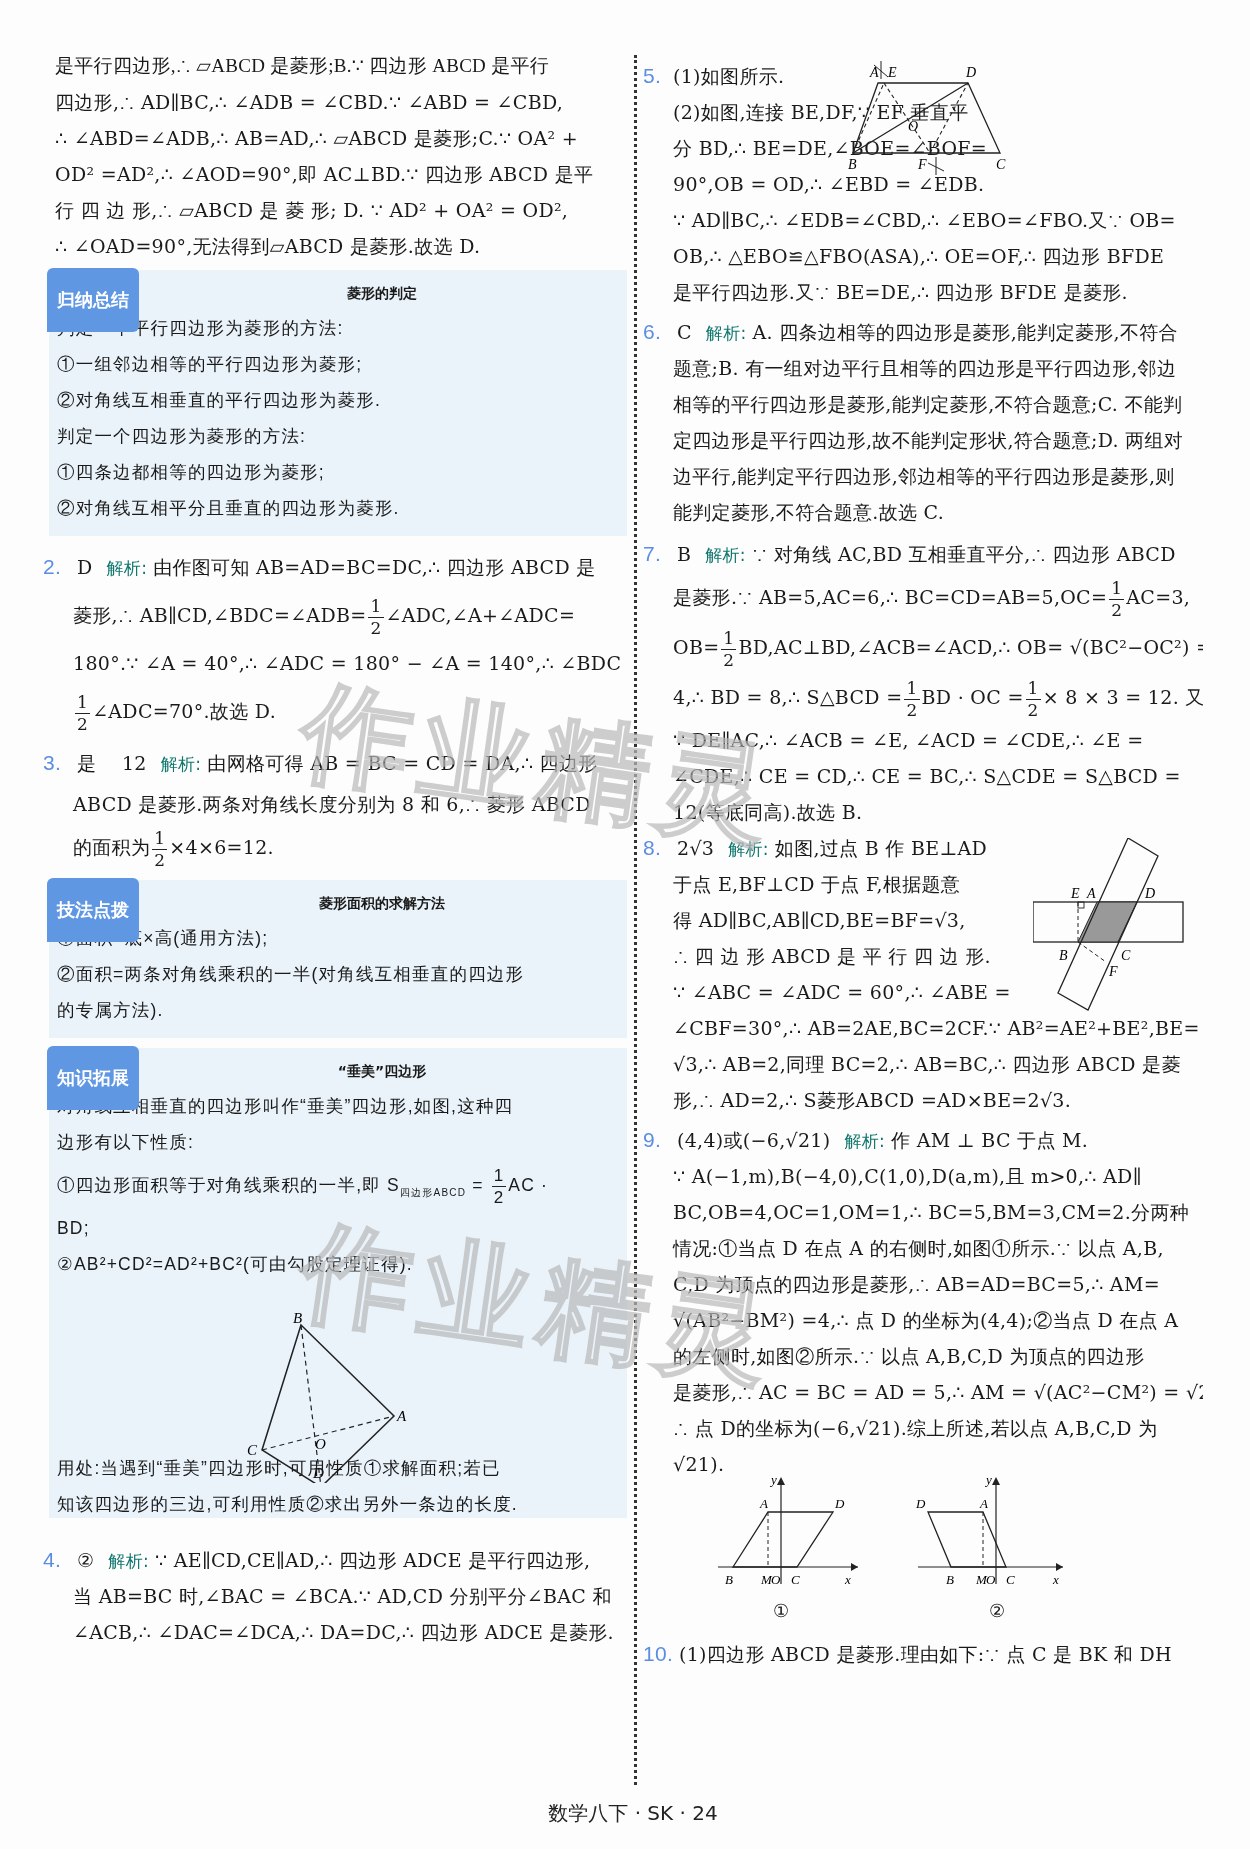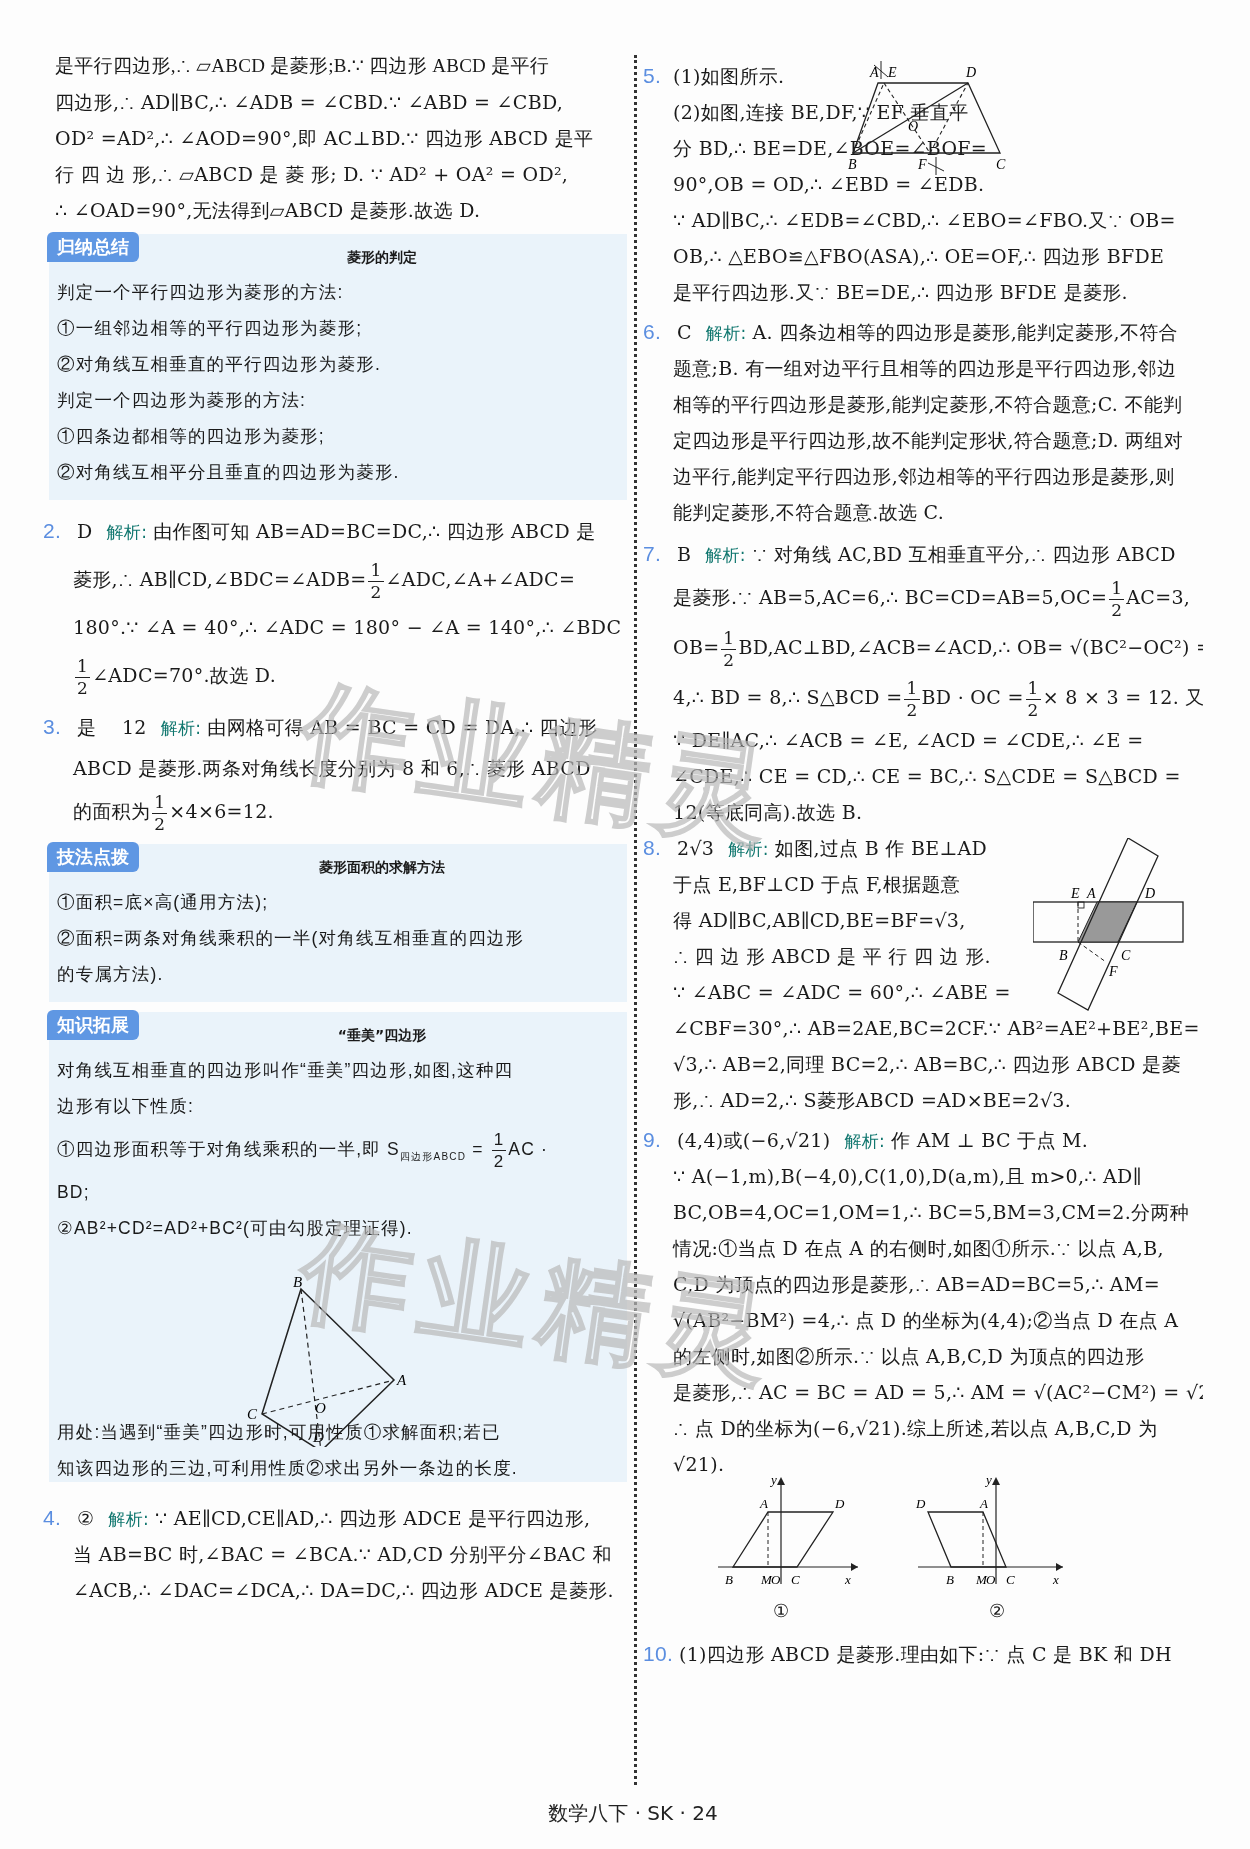--- a/index.html
+++ b/index.html
@@ -16,21 +16,21 @@
   .line.tall2 { height: 46px; line-height: 46px; }
   .indent { padding-left: 30px; }
 
   .math { font-family: "Liberation Serif", "DejaVu Serif", serif; font-style: italic; }
 
   .qnum { color: #5b8ee0; font-family: "Liberation Sans", "DejaVu Sans", sans-serif; font-size: 21px; display: inline-block; width: 30px; font-style: normal; }
   .jiexi { color: #0f766e; font-family: "DejaVu Sans", sans-serif; font-size: 17px; margin: 0 6px 0 14px; }
   .ans { margin-left: 4px; }
 
   .box { position: relative; background: #eaf3fa; margin: 6px 0 8px -6px; padding: 6px 0 10px 8px; width: 578px; }
-  .box-tag { position: absolute; left: -2px; top: -2px; background: #5f97e3; color: #fff; font-family: "DejaVu Sans", sans-serif; font-weight: bold; font-size: 18px; padding: 3px 10px; border-radius: 6px 6px 6px 0; }
+  .box-tag { position: absolute; left: -2px; top: -2px; background: #5f97e3; color: #fff; font-family: "DejaVu Sans", sans-serif; font-weight: bold; font-size: 18px; padding: 20px 10px; border-radius: 6px 6px 6px 0; }
   .box-title { text-align: center; font-family: "DejaVu Sans", sans-serif; font-weight: bold; font-size: 14px; height: 34px; line-height: 34px; padding-left: 80px; }
   .box .line { font-family: Liberation Sans, sans-serif; font-size: 17.5px; letter-spacing: 1.2px; }
 
   .frac { display: inline-block; vertical-align: middle; text-align: center; font-style: normal; line-height: 1; margin: 0 2px; font-size: 17px; }
   .frac span { display: block; padding: 0 2px; }
   .frac .num { border-bottom: 1px solid #222; padding-bottom: 2px; }
   .frac .den { padding-top: 2px; }
 
   .figure { position: absolute; }
   .footer { position: absolute; left: 8px; width: 1250px; top: 1800px; text-align: center; font-family: "DejaVu Sans", sans-serif; font-size: 20px; color: #222; }
@@ -40,20 +40,21 @@
 </style>
 </head>
 <body>
 
 <div class="page">
 
   <div class="col-left">
     <div>
       <div class="line math" style="font-style:normal">是平行四边形,∴ ▱ABCD 是菱形;B.∵ 四边形 ABCD 是平行</div>
       <div class="line">四边形,∴ AD∥BC,∴ ∠ADB = ∠CBD.∵ ∠ABD = ∠CBD,</div>
+      <div class="line">∴ ∠ABD=∠ADB,∴ AB=AD,∴ ▱ABCD 是菱形;C.∵ OA² +</div>
       <div class="line">OD² =AD²,∴ ∠AOD=90°,即 AC⊥BD.∵ 四边形 ABCD 是平</div>
       <div class="line">行 四 边 形,∴ ▱ABCD 是 菱 形; D. ∵ AD² + OA² = OD²,</div>
       <div class="line">∴ ∠OAD=90°,无法得到▱ABCD 是菱形.故选 D.</div>
     </div>
 
     <div class="box">
       <span class="box-tag">归纳总结</span>
       <div class="box-title">菱形的判定</div>
       <div class="line">判定一个平行四边形为菱形的方法:</div>
       <div class="line">①一组邻边相等的平行四边形为菱形;</div>
@@ -115,21 +116,21 @@
         <text x="86" y="136" font-size="15">O</text>
         <text x="84" y="165" font-size="15">D</text>
       </svg>
 
       <div style="position:absolute; left:8px; top:402px; width:570px">
         <div class="line">用处:当遇到“垂美”四边形时,可用性质①求解面积;若已</div>
         <div class="line">知该四边形的三边,可利用性质②求出另外一条边的长度.</div>
       </div>
     </div>
 
-    <div style="margin-left:-12px; margin-top:18px">
+    <div style="margin-left:-12px; margin-top:24px">
       <div class="line">
         <span class="qnum">4.</span><span class="ans">②</span><span class="jiexi">解析:</span><span>∵ AE∥CD,CE∥AD,∴ 四边形 ADCE 是平行四边形,</span>
       </div>
       <div class="line indent">当 AB=BC 时,∠BAC = ∠BCA.∵ AD,CD 分别平分∠BAC 和</div>
       <div class="line indent">∠ACB,∴ ∠DAC=∠DCA,∴ DA=DC,∴ 四边形 ADCE 是菱形.</div>
     </div>
   </div>
 
   <div class="divider"></div>
 

